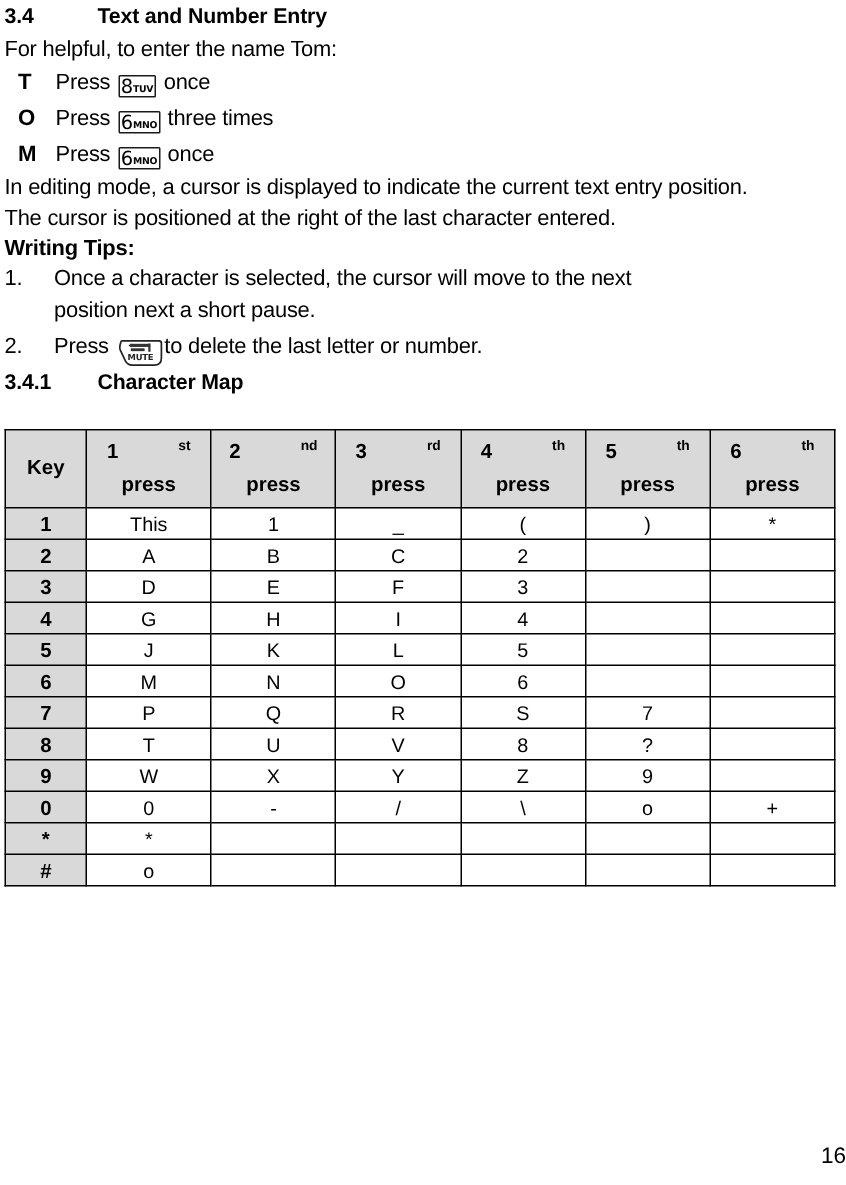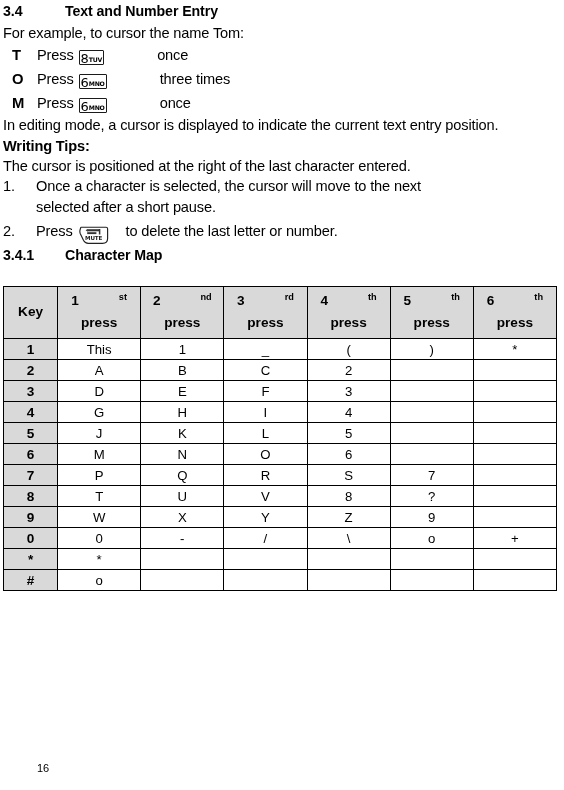--- a/index.html
+++ b/index.html
@@ -75,21 +75,20 @@
     padding-left: 9px;
     box-sizing: border-box;
     font-weight: bold;
     font-size: 14.8px;
   }
   .press-row .verb {
     padding-right: 5px;
   }
   .press-row .tail {
     padding-left: 5px;
-    margin-left: 48px;
   }
 
   
   .keycap {
     display: inline-flex;
     align-items: baseline;
     justify-content: center;
     border: 1.2px solid #1a1a1a;
     border-radius: 1px;
     height: 15px;
@@ -206,38 +205,37 @@
   }
   table.charmap col.c-key   { width: 54px; }
   table.charmap col.c-press { width: 83px; }
 
   
   .pageno {
     position: absolute;
     left: 0;
     right: 0;
     top: 762px;
-    text-align: left;
-    font-size: 11px;
+    text-align: right;
+    font-size: 15px;
     font-family: "Liberation Sans", sans-serif;
-    padding-left: 37px;
   }
 </style>
 </head>
 <body>
 
 <div class="page">
   <div class="content">
 
     <div class="h-sec">
       <span class="num">3.4</span><span class="ttl">Text and Number Entry</span>
     </div>
 
 
-    <p class="para"><span>For example, to cursor the name </span><b>Tom</b><span>:</span></p>
+    <p class="para"><span>For helpful, to enter the name </span><b>Tom</b><span>:</span></p>
 
     <div class="press-list">
 
       <div class="press-row">
         <span class="letter">T</span>
         <span class="verb">Press</span>
         <span class="keycap">
             <span class="kdigit">8</span>
             <span class="kletters">TUV</span>
           </span>
@@ -260,44 +258,44 @@
         <span class="keycap">
             <span class="kdigit">6</span>
             <span class="kletters">MNO</span>
           </span>
         <span class="tail">once</span>
       </div>
 
     </div>
 
     <p class="para tight">In editing mode, a cursor is displayed to indicate the current text entry position.</p>
+    <p class="para tight">The cursor is positioned at the right of the last character entered.</p>
+
     <p class="para" style="font-weight:bold;">Writing Tips:</p>
-
-    <p class="para tight">The cursor is positioned at the right of the last character entered.</p>
 
     <div class="tip">
       <span class="marker">1.</span>
       <span class="tiptext">Once a character is selected, the cursor will move to the next</span>
     </div>
-    <div class="tip-row2">selected after a short pause.</div>
+    <div class="tip-row2">position next a short pause.</div>
 
     <div class="tip-press">
       <span class="marker">2.</span>
       <span style="padding-right:6px;">Press</span>
       <span class="mutecap">
         <svg width="30" height="19" viewBox="0 0 30 19" xmlns="http://www.w3.org/2000/svg">
           <path d="M2.2 1.2 L27.0 1.2 Q28.6 1.2 28.6 2.8 L28.6 12.6 Q28.6 17.4 23.6 17.4 L9.2 17.4 Q6.0 17.4 4.6 14.6 L1.2 7.4 Q0.6 6.0 1.0 4.2 L1.6 2.0 Q1.8 1.2 2.2 1.2 Z" fill="#ffffff" stroke="#222222" stroke-width="1.15"></path>
           <rect x="8.2" y="3.2" width="12.6" height="2.1" fill="#333333"></rect>
           <rect x="8.2" y="6.2" width="9.2" height="1.9" fill="#333333"></rect>
           <path d="M20.6 3.0 L20.6 8.5" stroke="#333333" stroke-width="1.5" fill="none"></path>
           <path d="M6.6 4.3 L8.6 2.9 L8.6 5.7 Z" fill="#333333"></path>
           <text x="14.6" y="14.0" font-family="DejaVu Sans, sans-serif" font-size="5.6" font-weight="bold" text-anchor="middle" fill="#222222">MUTE</text>
         </svg>
       </span>
-      <span style="padding-left:17px;">to delete the last letter or number.</span>
+      <span style="padding-left:1px;">to delete the last letter or number.</span>
     </div>
 
     <div class="h-sec">
       <span class="num">3.4.1</span><span class="ttl">Character Map</span>
     </div>
 
     <table class="charmap">
       <colgroup>
         <col class="c-key">
           <col class="c-press">

